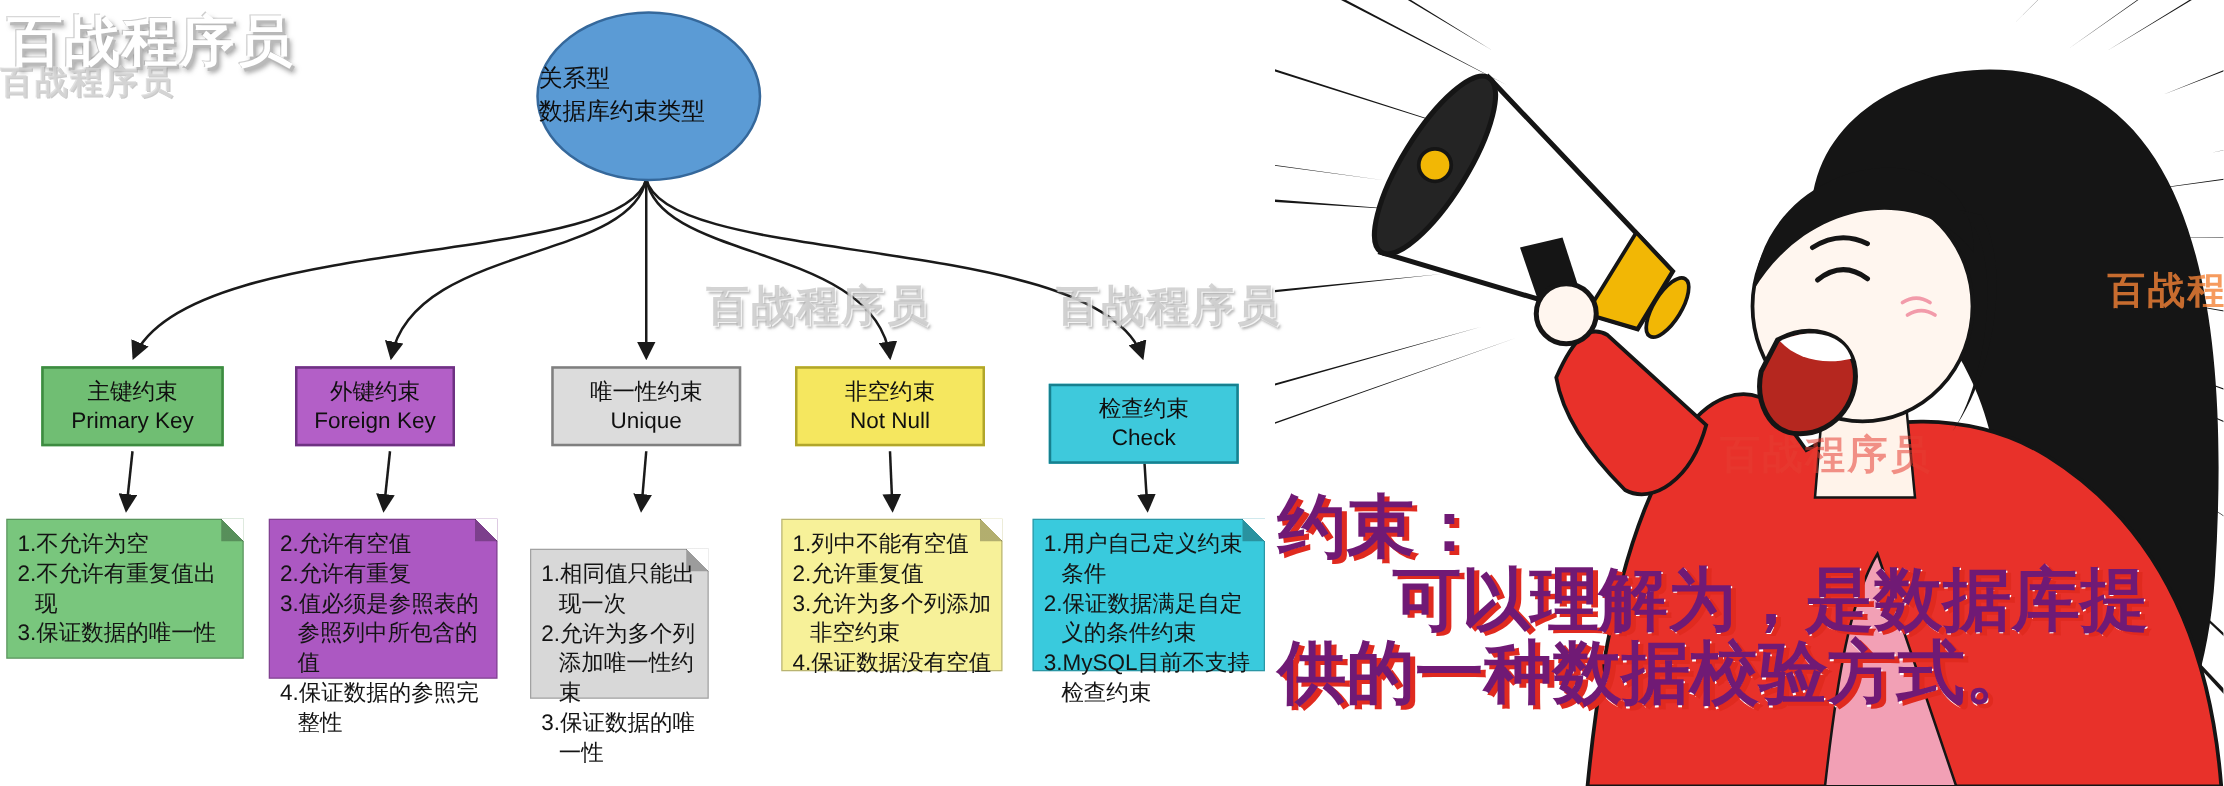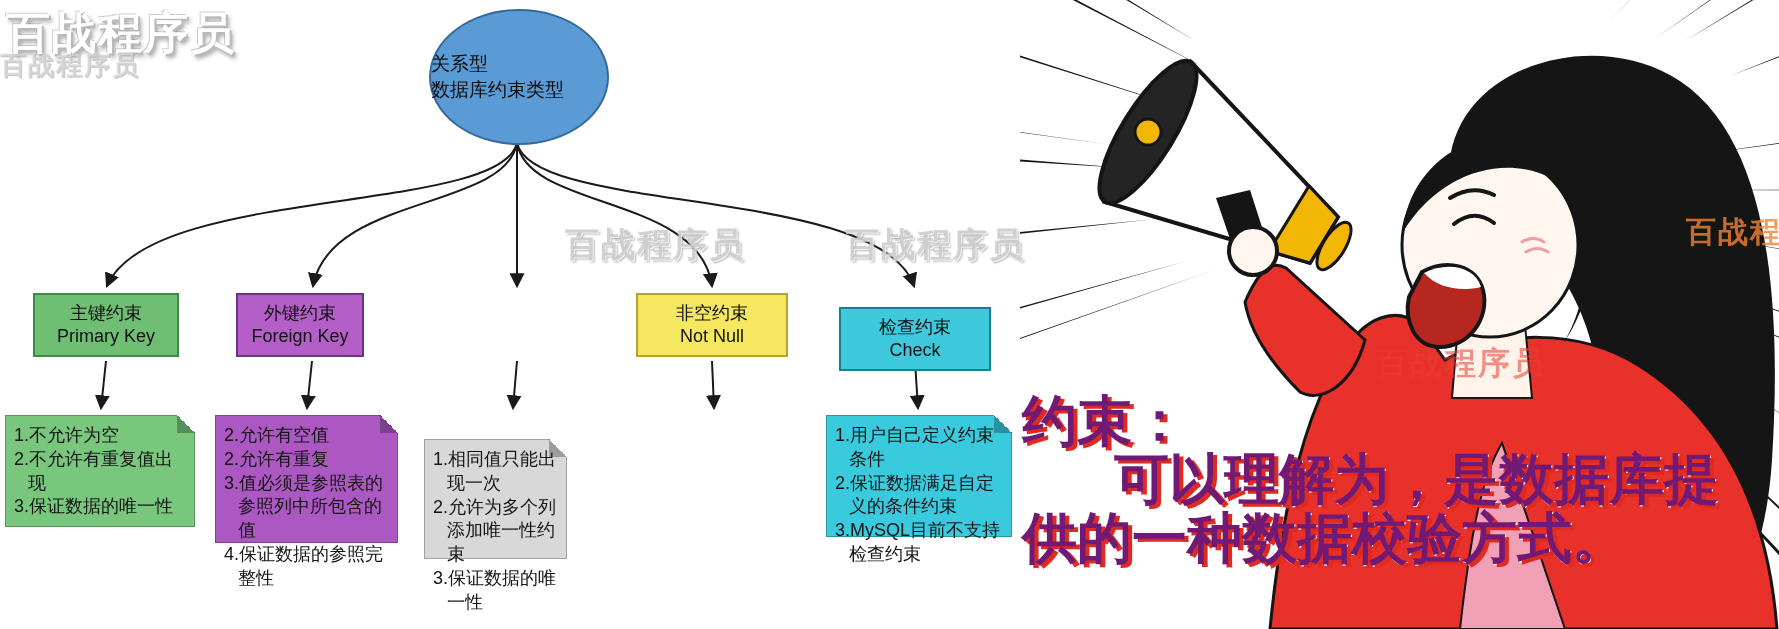--- a/index.html
+++ b/index.html
@@ -82,20 +82,24 @@
     </div>
 
     <div class="box b1" style="--fill: #70BE73; --border: #3D8B40; --notefill: #79C67D;">
       <div>主键约束</div>
       <div>Primary Key</div>
     </div>
     <div class="box b2" style="--fill: #B35FC7; --border: #6E3282; --notefill: #AC58C2;">
       <div>外键约束</div>
       <div>Foreign Key</div>
     </div>
+    <div class="box b3" style="--fill: #DCDCDC; --border: #7F7F7F; --notefill: #D8D8D8;">
+      <div>唯一性约束</div>
+      <div>Unique</div>
+    </div>
     <div class="box b4" style="--fill: #F5E75F; --border: #B1A62B; --notefill: #F7F199;">
       <div>非空约束</div>
       <div>Not Null</div>
     </div>
     <div class="box b5" style="--fill: #3EC9DC; --border: #17808F; --notefill: #39CADD;">
       <div>检查约束</div>
       <div>Check</div>
     </div>
 
     <div class="note n1" style="--fill: #70BE73; --border: #3D8B40; --notefill: #79C67D;">
@@ -106,20 +110,26 @@
     <div class="note n2" style="--fill: #B35FC7; --border: #6E3282; --notefill: #AC58C2;">
         <div class="note-line">2.允许有空值</div>
         <div class="note-line">2.允许有重复</div>
         <div class="note-line">3.值必须是参照表的参照列中所包含的值</div>
         <div class="note-line">4.保证数据的参照完整性</div>
       </div>
     <div class="note n3" style="--fill: #DCDCDC; --border: #7F7F7F; --notefill: #D8D8D8;">
         <div class="note-line">1.相同值只能出现一次</div>
         <div class="note-line">2.允许为多个列添加唯一性约束</div>
         <div class="note-line">3.保证数据的唯一性</div>
+      </div>
+    <div class="note n4" style="--fill: #F5E75F; --border: #B1A62B; --notefill: #F7F199;">
+        <div class="note-line">1.列中不能有空值</div>
+        <div class="note-line">2.允许重复值</div>
+        <div class="note-line">3.允许为多个列添加非空约束</div>
+        <div class="note-line">4.保证数据没有空值</div>
       </div>
     <div class="note n5" style="--fill: #3EC9DC; --border: #17808F; --notefill: #39CADD;">
         <div class="note-line">1.用户自己定义约束条件</div>
         <div class="note-line">2.保证数据满足自定义的条件约束</div>
         <div class="note-line">3.MySQL目前不支持检查约束</div>
       </div>
 
     <div class="wm wm-a">百战程序员</div>
     <div class="wm wm-b">百战程序员</div>
     <div class="wm wm-mid1">百战程序员</div>

